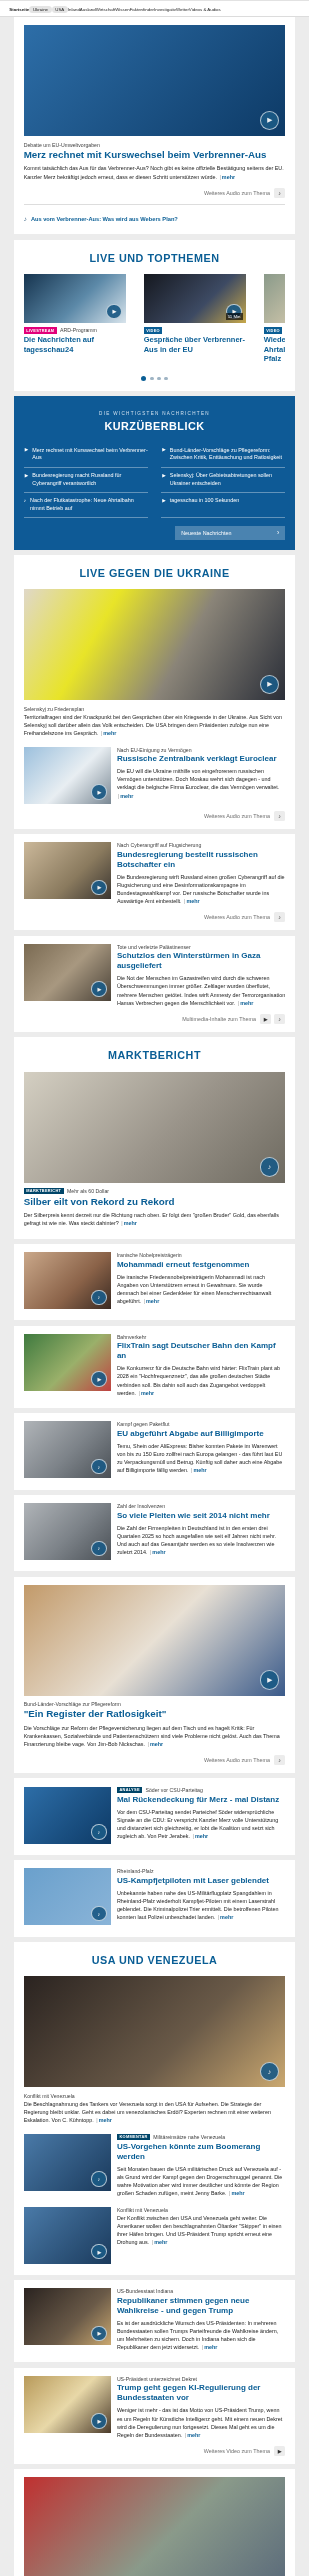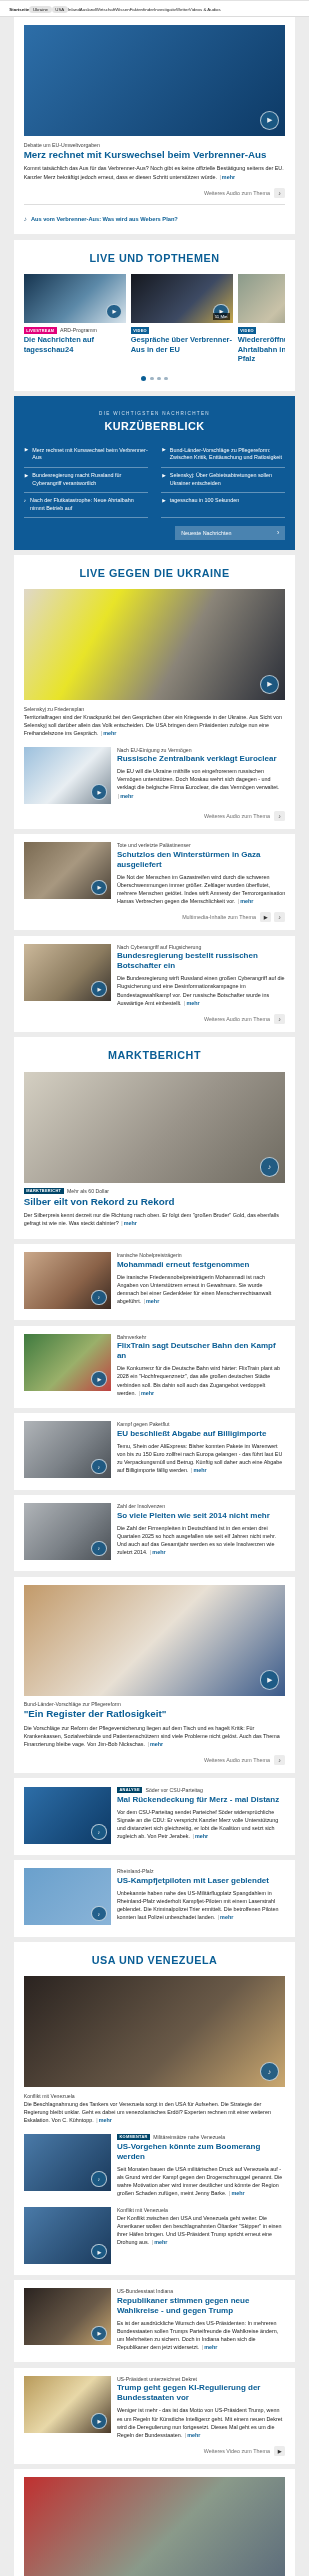--- a/index.html
+++ b/index.html
@@ -58,21 +58,21 @@
   
   .bluecard{background:#0e5a96;color:#fff;margin:0 14.4px 5.2px;padding:9.3px;}
   .bluecard .sec-eyebrow{color:#cfe0ee;}
   .bluecard .sec-head{color:#fff;}
   .kgrid{display:grid;grid-template-columns:1fr 1fr;column-gap:13.4px;}
   .kitem{display:flex;gap:4.1px;padding:4.6px 0;border-bottom:0.5px solid rgba(255,255,255,.35);font-size:5.4px;line-height:1.4;cursor:pointer;}
   .kic{flex:none;color:#fff;font-size:4.6px;margin-top:0.5px;}
   .btn.on-blue{background:rgba(255,255,255,.25);color:#fff;}
   .btn.on-blue .chev{color:#fff;}
   
-  .carousel{display:flex;gap:5px;overflow:hidden;width:100%;}
+  .carousel{display:flex;gap:18px;overflow:hidden;width:100%;}
   .ccard{flex:none;width:102px;}
   .ccard .thumb{width:102px;height:49px;margin-bottom:4.1px;}
   .ccard .title{font-size:7.5px;}
   .dots{display:flex;gap:3.6px;justify-content:center;align-items:center;margin:9.3px 0 2.1px;}
   .dot{width:3.6px;height:3.6px;border-radius:50%;background:#9fb4c4;cursor:pointer;}
   .dot.on{width:5.2px;height:5.2px;background:#0a5e95;}
   
   .g-blue{background:linear-gradient(135deg,#2d6ea8,#0d3a66);}
   .g-studio{background:linear-gradient(135deg,#16344f,#5c89a8 55%,#d8e4ec);}
   .g-night{background:linear-gradient(135deg,#15181f,#3d4a63 60%,#c7a84a);}
@@ -266,20 +266,46 @@
               <span class="ig">♪</span>
             </span>
         </div>
 
       </section>
         <section class="card">
 
         <div>
 
         <article class="story row">
+            <div class="thumb g-beige">
+              <span class="mbtn m-play"></span>
+            </div>
+            <div class="txt">
+              <div class="kicker-line">
+
+                <span class="kicker">Nach Cyberangriff auf Flugsicherung</span>
+              </div>
+              <h3 class="title">Bundesregierung bestellt russischen Botschafter ein</h3>
+              <p class="teaser"><span>Die Bundesregierung wirft Russland einen großen Cyberangriff auf die Flugsicherung und eine Desinformationskampagne im Bundestagswahlkampf vor. Der russische Botschafter wurde ins Auswärtige Amt einbestellt.</span> <span class="sep">|</span><a class="mehr">mehr</a> </p>
+            </div>
+          </article>
+          </div>
+        <div class="note">
+          <span>Weiteres Audio zum Thema</span>
+          <span class="ibox">
+              <span class="ig">♪</span>
+            </span>
+        </div>
+
+      </section>
+        <section class="card">
+
+        <div>
+
+        <article class="story row">
             <div class="thumb g-flood">
               <span class="mbtn m-play"></span>
             </div>
             <div class="txt">
               <div class="kicker-line">
 
                 <span class="kicker">Tote und verletzte Palästinenser</span>
               </div>
               <h3 class="title">Schutzlos den Winterstürmen in Gaza ausgeliefert</h3>
               <p class="teaser"><span>Die Not der Menschen im Gazastreifen wird durch die schweren Überschwemmungen immer größer. Zeltlager wurden überflutet, mehrere Menschen getötet. Indes wirft Amnesty der Terrororganisation Hamas Verbrechen gegen die Menschlichkeit vor.</span> <span class="sep">|</span><a class="mehr">mehr</a> </p>
@@ -290,173 +316,147 @@
           <span>Multimedia-Inhalte zum Thema</span>
           <span class="ibox">
               <span class="ig">▶</span>
               <span class="ig">♪</span>
             </span>
         </div>
 
       </section>
         <section class="card">
 
-        <div>
-
-        <article class="story row">
-            <div class="thumb g-beige">
-              <span class="mbtn m-play"></span>
-            </div>
-            <div class="txt">
-              <div class="kicker-line">
-
-                <span class="kicker">Nach Cyberangriff auf Flugsicherung</span>
-              </div>
-              <h3 class="title">Bundesregierung bestellt russischen Botschafter ein</h3>
-              <p class="teaser"><span>Die Bundesregierung wirft Russland einen großen Cyberangriff auf die Flugsicherung und eine Desinformationskampagne im Bundestagswahlkampf vor. Der russische Botschafter wurde ins Auswärtige Amt einbestellt.</span> <span class="sep">|</span><a class="mehr">mehr</a> </p>
+        <h2 class="sec-head">MARKTBERICHT</h2>
+        <div>
+
+        <article class="story big">
+            <div class="thumb g-silver">
+              <span class="mbtn m-audio"></span>
+            </div>
+            <div class="txt">
+              <div class="kicker-line">
+                <span class="badge b-dark">MARKTBERICHT</span>
+                <span class="kicker">Mehr als 60 Dollar</span>
+              </div>
+              <h3 class="title">Silber eilt von Rekord zu Rekord</h3>
+              <p class="teaser"><span>Der Silberpreis kennt derzeit nur die Richtung nach oben. Er folgt dem "großen Bruder" Gold, das ebenfalls gefragt ist wie nie. Was steckt dahinter?</span> <span class="sep">|</span><a class="mehr">mehr</a> </p>
+            </div>
+          </article>
+          </div>
+
+      </section>
+        <section class="card">
+
+        <div>
+
+        <article class="story row">
+            <div class="thumb g-warm">
+              <span class="mbtn m-audio"></span>
+            </div>
+            <div class="txt">
+              <div class="kicker-line">
+
+                <span class="kicker">Iranische Nobelpreisträgerin</span>
+              </div>
+              <h3 class="title">Mohammadi erneut festgenommen</h3>
+              <p class="teaser"><span>Die iranische Friedensnobelpreisträgerin Mohammadi ist nach Angaben von Unterstützern erneut in Gewahrsam. Sie wurde demnach bei einer Gedenkfeier für einen Menschenrechtsanwalt abgeführt.</span> <span class="sep">|</span><a class="mehr">mehr</a> </p>
+            </div>
+          </article>
+          </div>
+
+      </section>
+        <section class="card">
+
+        <div>
+
+        <article class="story row">
+            <div class="thumb g-green">
+              <span class="mbtn m-play"></span>
+            </div>
+            <div class="txt">
+              <div class="kicker-line">
+
+                <span class="kicker">Bahnverkehr</span>
+              </div>
+              <h3 class="title">FlixTrain sagt Deutscher Bahn den Kampf an</h3>
+              <p class="teaser"><span>Die Konkurrenz für die Deutsche Bahn wird härter: FlixTrain plant ab 2028 ein "Hochfrequenznetz", das alle großen deutschen Städte verbinden soll. Bis dahin soll auch das Zugangebot verdoppelt werden.</span> <span class="sep">|</span><a class="mehr">mehr</a> </p>
+            </div>
+          </article>
+          </div>
+
+      </section>
+        <section class="card">
+
+        <div>
+
+        <article class="story row">
+            <div class="thumb g-gray">
+              <span class="mbtn m-audio"></span>
+            </div>
+            <div class="txt">
+              <div class="kicker-line">
+
+                <span class="kicker">Kampf gegen Paketflut</span>
+              </div>
+              <h3 class="title">EU abgeführt Abgabe auf Billigimporte</h3>
+              <p class="teaser"><span>Temu, Shein oder AliExpress: Bisher konnten Pakete im Warenwert von bis zu 150 Euro zollfrei nach Europa gelangen - das führt laut EU zu Verpackungsmüll und Betrug. Künftig soll daher auch eine Abgabe auf Billigimporte fällig werden.</span> <span class="sep">|</span><a class="mehr">mehr</a> </p>
+            </div>
+          </article>
+          </div>
+
+      </section>
+        <section class="card">
+
+        <div>
+
+        <article class="story row">
+            <div class="thumb g-gray">
+              <span class="mbtn m-audio"></span>
+            </div>
+            <div class="txt">
+              <div class="kicker-line">
+
+                <span class="kicker">Zahl der Insolvenzen</span>
+              </div>
+              <h3 class="title">So viele Pleiten wie seit 2014 nicht mehr</h3>
+              <p class="teaser"><span>Die Zahl der Firmenpleiten in Deutschland ist in den ersten drei Quartalen 2025 so hoch ausgefallen wie seit elf Jahren nicht mehr. Und auch auf das Gesamtjahr werden es so viele Insolvenzen wie zuletzt 2014.</span> <span class="sep">|</span><a class="mehr">mehr</a> </p>
+            </div>
+          </article>
+          </div>
+
+      </section>
+        <section class="card">
+
+        <div>
+
+        <article class="story big">
+            <div class="thumb g-wood">
+              <span class="mbtn m-play"></span>
+            </div>
+            <div class="txt">
+              <div class="kicker-line">
+
+                <span class="kicker">Bund-Länder-Vorschläge zur Pflegereform</span>
+              </div>
+              <h3 class="title">"Ein Register der Ratlosigkeit"</h3>
+              <p class="teaser"><span>Die Vorschläge zur Reform der Pflegeversicherung liegen auf dem Tisch und es hagelt Kritik: Für Krankenkassen, Sozialverbände und Patientenschützern sind viele Probleme nicht gelöst. Auch das Thema Finanzierung bleibe vage. Von Jim-Bob Nickschas.</span> <span class="sep">|</span><a class="mehr">mehr</a> </p>
             </div>
           </article>
           </div>
         <div class="note">
           <span>Weiteres Audio zum Thema</span>
           <span class="ibox">
               <span class="ig">♪</span>
             </span>
         </div>
 
       </section>
         <section class="card">
 
-        <h2 class="sec-head">MARKTBERICHT</h2>
-        <div>
-
-        <article class="story big">
-            <div class="thumb g-silver">
-              <span class="mbtn m-audio"></span>
-            </div>
-            <div class="txt">
-              <div class="kicker-line">
-                <span class="badge b-dark">MARKTBERICHT</span>
-                <span class="kicker">Mehr als 60 Dollar</span>
-              </div>
-              <h3 class="title">Silber eilt von Rekord zu Rekord</h3>
-              <p class="teaser"><span>Der Silberpreis kennt derzeit nur die Richtung nach oben. Er folgt dem "großen Bruder" Gold, das ebenfalls gefragt ist wie nie. Was steckt dahinter?</span> <span class="sep">|</span><a class="mehr">mehr</a> </p>
-            </div>
-          </article>
-          </div>
-
-      </section>
-        <section class="card">
-
-        <div>
-
-        <article class="story row">
-            <div class="thumb g-warm">
-              <span class="mbtn m-audio"></span>
-            </div>
-            <div class="txt">
-              <div class="kicker-line">
-
-                <span class="kicker">Iranische Nobelpreisträgerin</span>
-              </div>
-              <h3 class="title">Mohammadi erneut festgenommen</h3>
-              <p class="teaser"><span>Die iranische Friedensnobelpreisträgerin Mohammadi ist nach Angaben von Unterstützern erneut in Gewahrsam. Sie wurde demnach bei einer Gedenkfeier für einen Menschenrechtsanwalt abgeführt.</span> <span class="sep">|</span><a class="mehr">mehr</a> </p>
-            </div>
-          </article>
-          </div>
-
-      </section>
-        <section class="card">
-
-        <div>
-
-        <article class="story row">
-            <div class="thumb g-green">
-              <span class="mbtn m-play"></span>
-            </div>
-            <div class="txt">
-              <div class="kicker-line">
-
-                <span class="kicker">Bahnverkehr</span>
-              </div>
-              <h3 class="title">FlixTrain sagt Deutscher Bahn den Kampf an</h3>
-              <p class="teaser"><span>Die Konkurrenz für die Deutsche Bahn wird härter: FlixTrain plant ab 2028 ein "Hochfrequenznetz", das alle großen deutschen Städte verbinden soll. Bis dahin soll auch das Zugangebot verdoppelt werden.</span> <span class="sep">|</span><a class="mehr">mehr</a> </p>
-            </div>
-          </article>
-          </div>
-
-      </section>
-        <section class="card">
-
-        <div>
-
-        <article class="story row">
-            <div class="thumb g-gray">
-              <span class="mbtn m-audio"></span>
-            </div>
-            <div class="txt">
-              <div class="kicker-line">
-
-                <span class="kicker">Kampf gegen Paketflut</span>
-              </div>
-              <h3 class="title">EU beschließt Abgabe auf Billigimporte</h3>
-              <p class="teaser"><span>Temu, Shein oder AliExpress: Bisher konnten Pakete im Warenwert von bis zu 150 Euro zollfrei nach Europa gelangen - das führt laut EU zu Verpackungsmüll und Betrug. Künftig soll daher auch eine Abgabe auf Billigimporte fällig werden.</span> <span class="sep">|</span><a class="mehr">mehr</a> </p>
-            </div>
-          </article>
-          </div>
-
-      </section>
-        <section class="card">
-
-        <div>
-
-        <article class="story row">
-            <div class="thumb g-gray">
-              <span class="mbtn m-audio"></span>
-            </div>
-            <div class="txt">
-              <div class="kicker-line">
-
-                <span class="kicker">Zahl der Insolvenzen</span>
-              </div>
-              <h3 class="title">So viele Pleiten wie seit 2014 nicht mehr</h3>
-              <p class="teaser"><span>Die Zahl der Firmenpleiten in Deutschland ist in den ersten drei Quartalen 2025 so hoch ausgefallen wie seit elf Jahren nicht mehr. Und auch auf das Gesamtjahr werden es so viele Insolvenzen wie zuletzt 2014.</span> <span class="sep">|</span><a class="mehr">mehr</a> </p>
-            </div>
-          </article>
-          </div>
-
-      </section>
-        <section class="card">
-
-        <div>
-
-        <article class="story big">
-            <div class="thumb g-wood">
-              <span class="mbtn m-play"></span>
-            </div>
-            <div class="txt">
-              <div class="kicker-line">
-
-                <span class="kicker">Bund-Länder-Vorschläge zur Pflegereform</span>
-              </div>
-              <h3 class="title">"Ein Register der Ratlosigkeit"</h3>
-              <p class="teaser"><span>Die Vorschläge zur Reform der Pflegeversicherung liegen auf dem Tisch und es hagelt Kritik: Für Krankenkassen, Sozialverbände und Patientenschützern sind viele Probleme nicht gelöst. Auch das Thema Finanzierung bleibe vage. Von Jim-Bob Nickschas.</span> <span class="sep">|</span><a class="mehr">mehr</a> </p>
-            </div>
-          </article>
-          </div>
-        <div class="note">
-          <span>Weiteres Audio zum Thema</span>
-          <span class="ibox">
-              <span class="ig">♪</span>
-            </span>
-        </div>
-
-      </section>
-        <section class="card">
-
         <div>
 
         <article class="story row">
             <div class="thumb g-blue">
               <span class="mbtn m-audio"></span>
             </div>
             <div class="txt">
               <div class="kicker-line">
                 <span class="badge b-dark">ANALYSE</span>
                 <span class="kicker">Söder vor CSU-Parteitag</span>

